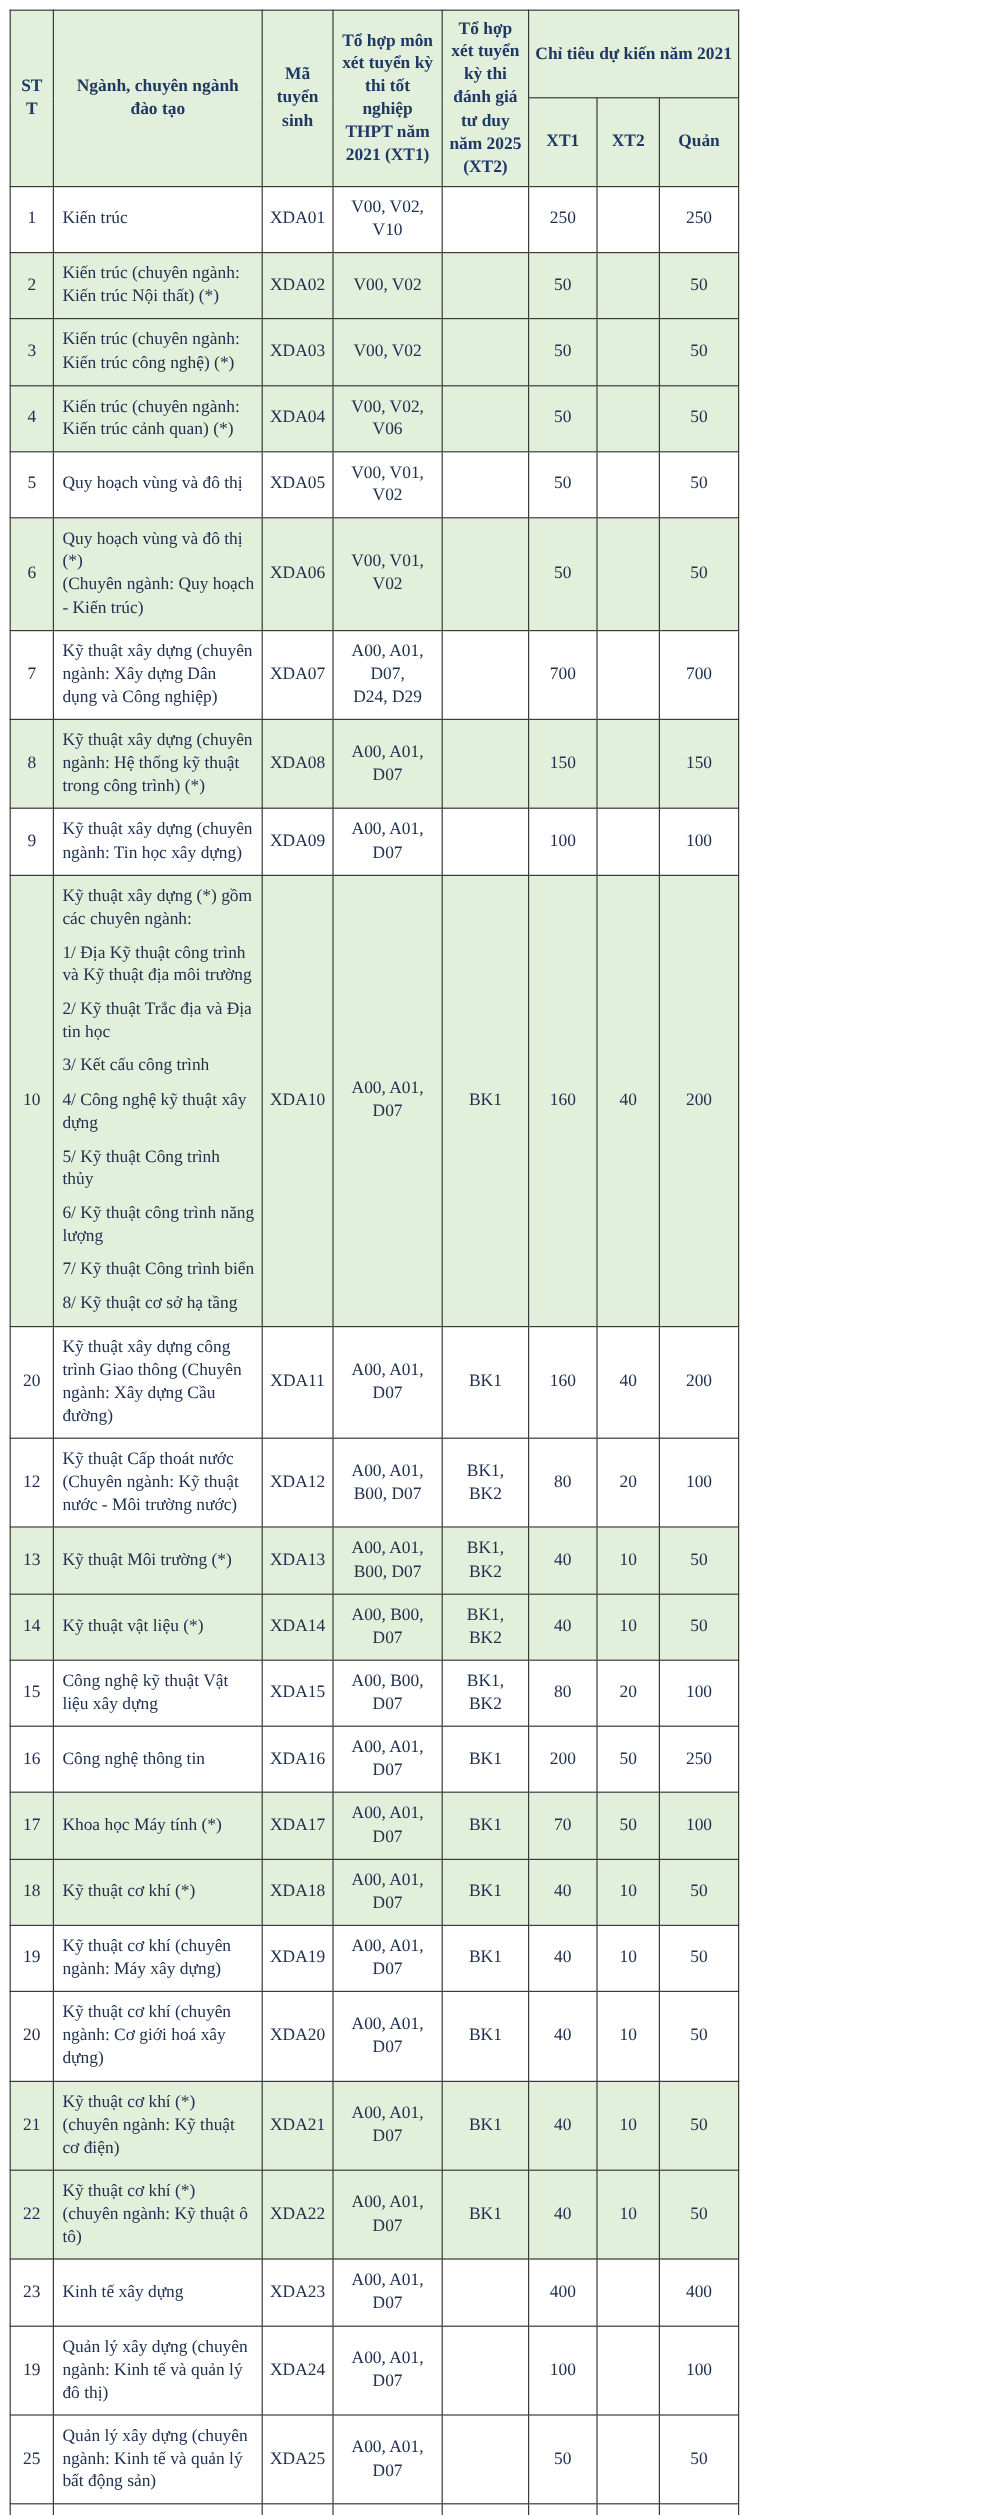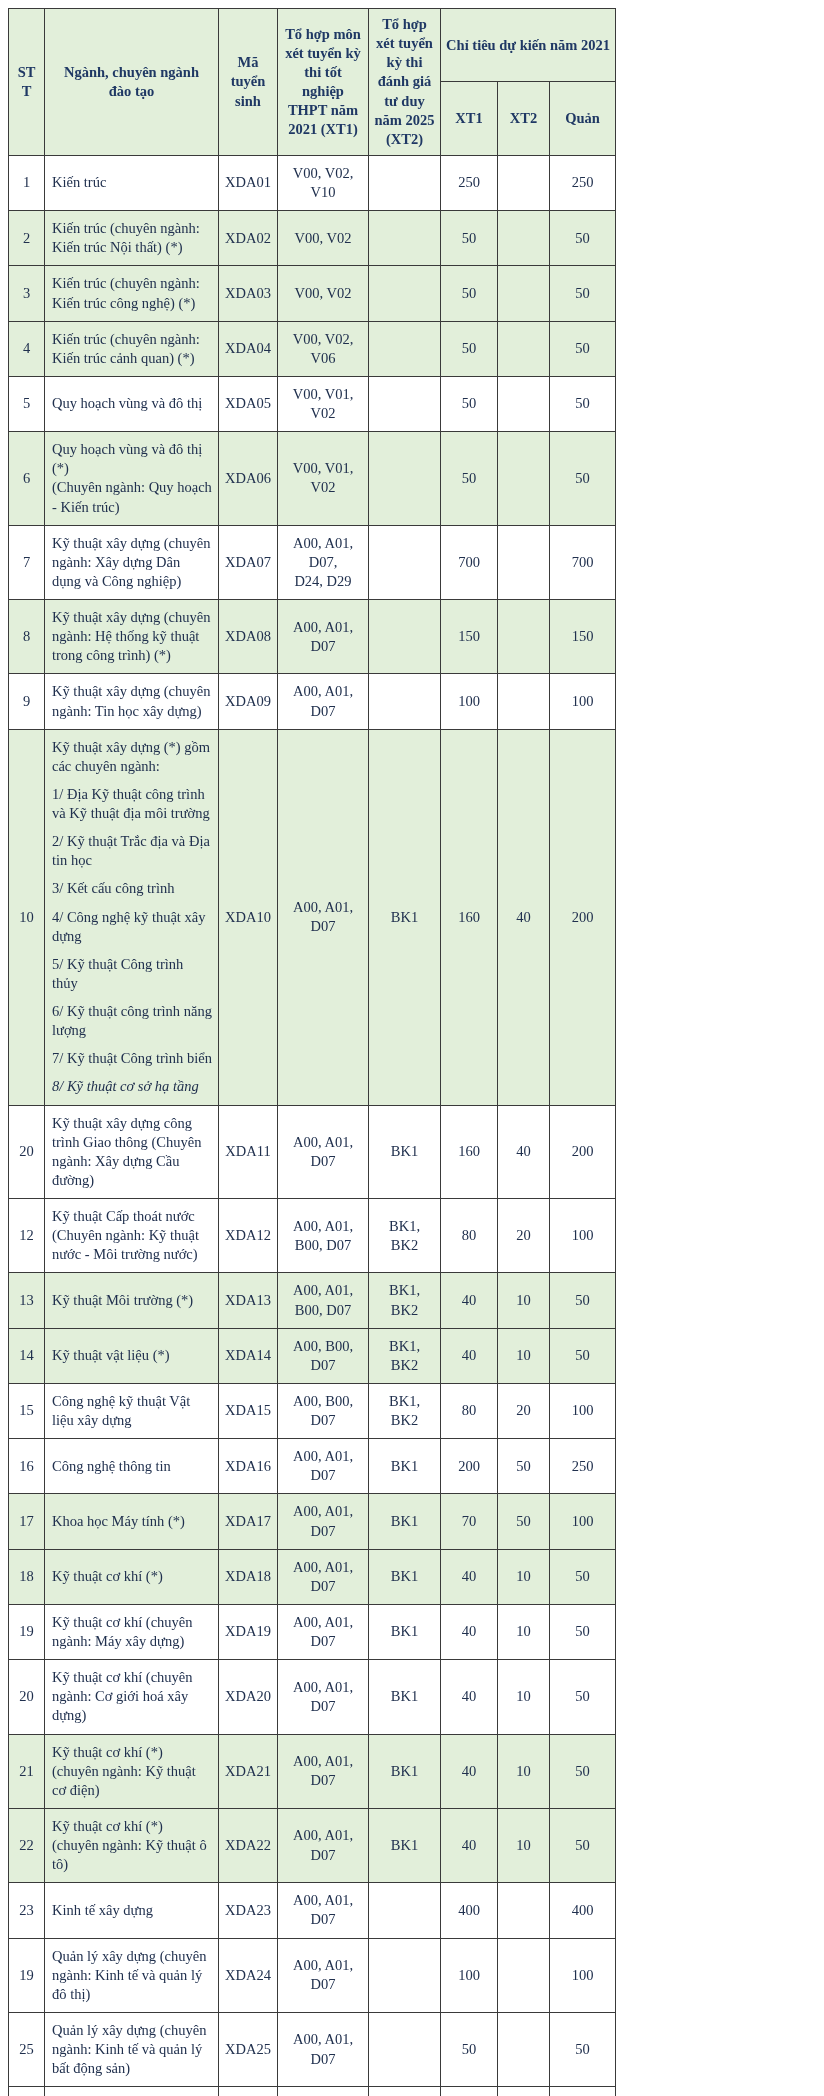--- a/index.html
+++ b/index.html
@@ -37,21 +37,21 @@
     font-weight:700;
     padding:6px 4px;
   }
   td.c-nganh{
     text-align:left;
     padding-left:7px;
     padding-right:6px;
   }
   tr.shaded td{background:var(--highlight);}
   .c-nganh p{margin:0 0 9px 0;}
-  .c-nganh p:last-child{margin:0;font-style:italic;}
+  .c-nganh p:last-child{margin:0;}
 </style>
 </head>
 <body>
 
 <table class="admissions">
   <colgroup>
     <col style="width:36px">
     <col style="width:174px">
     <col style="width:59px">
     <col style="width:91px">

